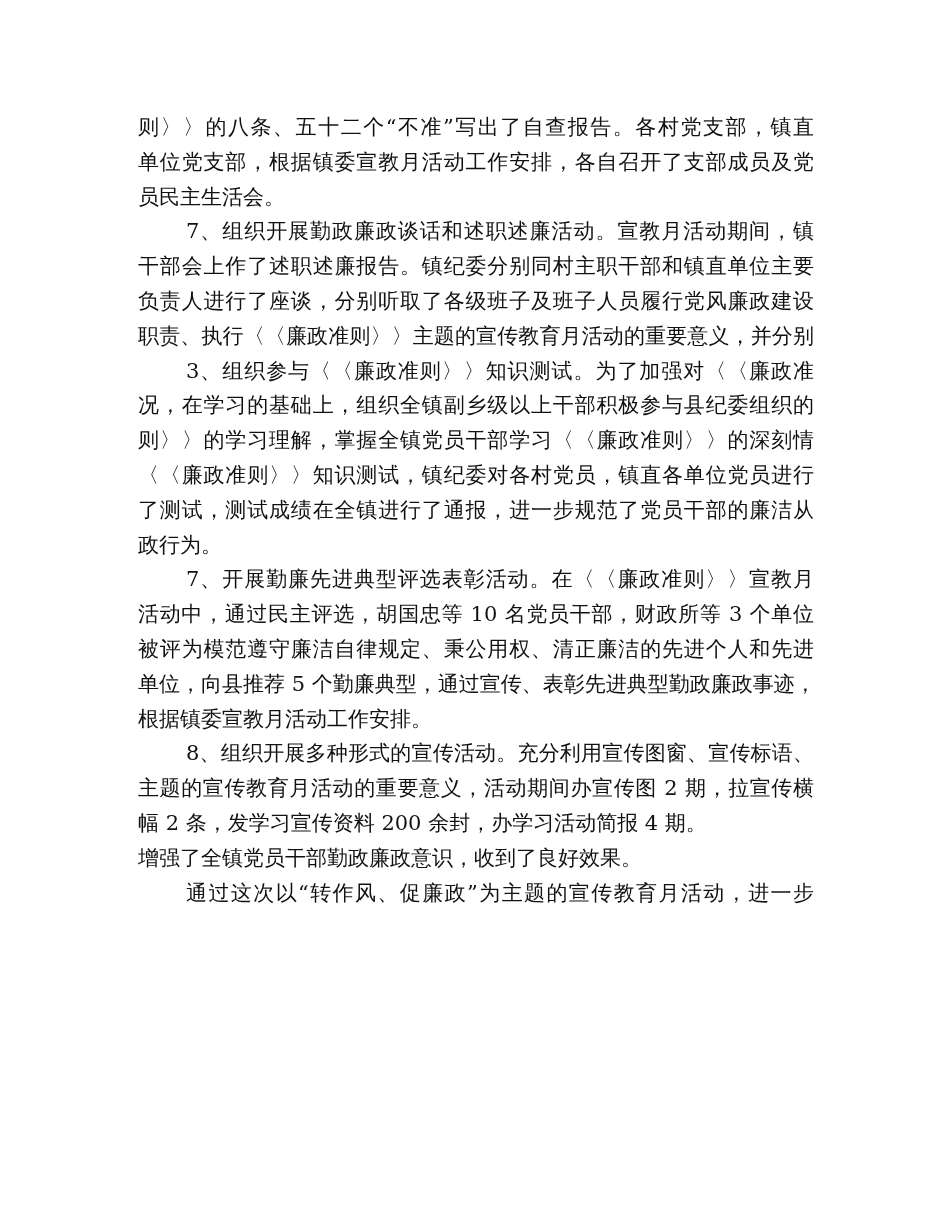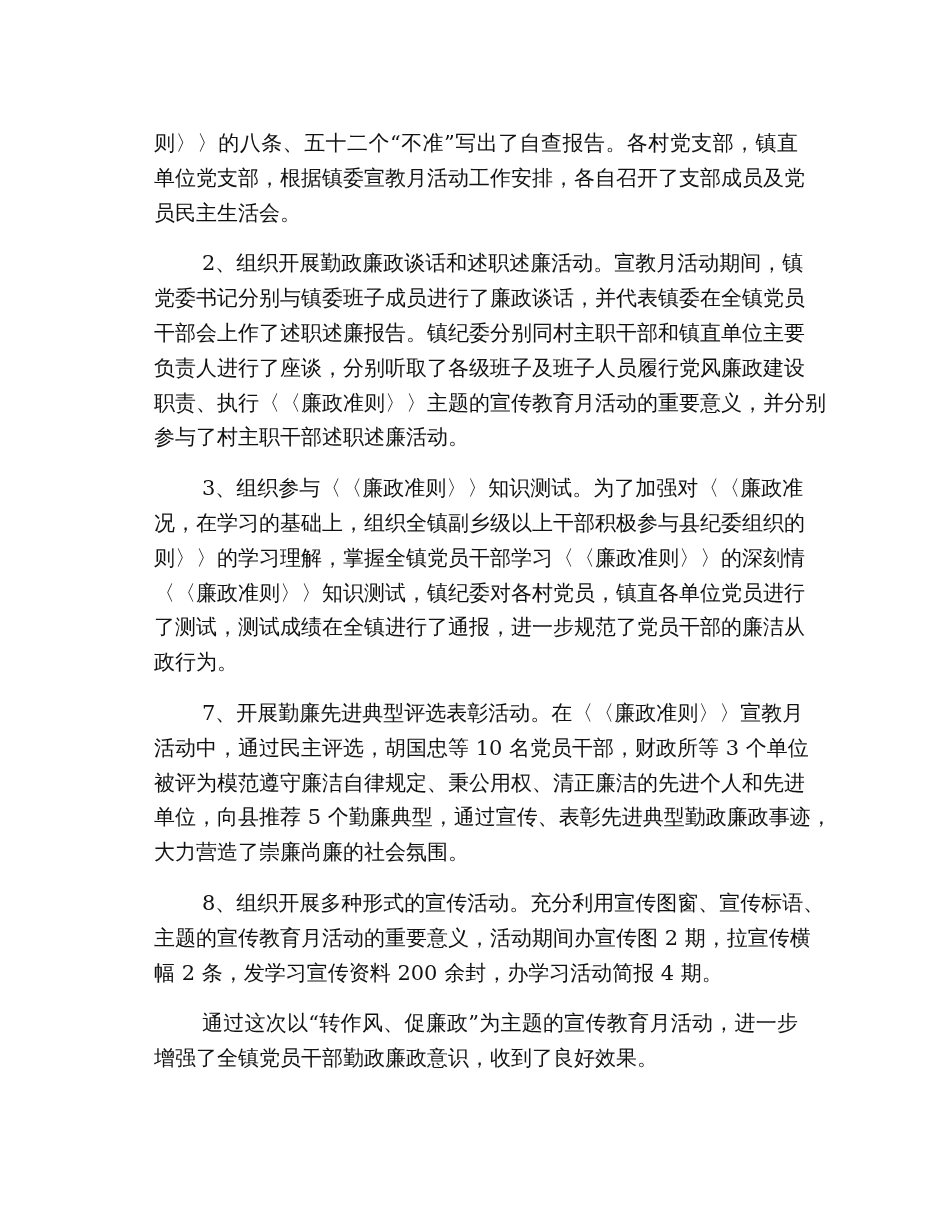--- a/index.html
+++ b/index.html
@@ -30,64 +30,62 @@
       text-align: justify;
       text-align-last: justify;
     }
     .line.last {
       text-align-last: left;
     }
     .line.indent {
       padding-left: 48px;
     }
     .para {
-      margin: 16px;
+      margin: 0;
     }
   </style>
 </head>
 <body>
 
 <div class="page">
 
   <div class="para">
     <span class="line">则〉〉的八条、五十二个“不准”写出了自查报告。各村党支部，镇直</span>
     <span class="line">单位党支部，根据镇委宣教月活动工作安排，各自召开了支部成员及党</span>
     <span class="line last">员民主生活会。</span>
   </div>
 
   <div class="para">
-    <span class="line indent">2、组织开展勤政廉政谈话和述职述廉活动。宣教月活动期间，镇</span>
-    <span class="line">党委书记分别与镇委班子成员进行了廉政谈话，并代表镇委在全镇党员</span>
+    <span class="line indent">7、组织开展勤政廉政谈话和述职述廉活动。宣教月活动期间，镇</span>
     <span class="line">干部会上作了述职述廉报告。镇纪委分别同村主职干部和镇直单位主要</span>
     <span class="line">负责人进行了座谈，分别听取了各级班子及班子人员履行党风廉政建设</span>
     <span class="line">职责、执行〈〈廉政准则〉〉主题的宣传教育月活动的重要意义，并分别</span>
-    <span class="line last">参与了村主职干部述职述廉活动。</span>
   </div>
 
   <div class="para">
     <span class="line indent">3、组织参与〈〈廉政准则〉〉知识测试。为了加强对〈〈廉政准</span>
     <span class="line">况，在学习的基础上，组织全镇副乡级以上干部积极参与县纪委组织的</span>
     <span class="line">则〉〉的学习理解，掌握全镇党员干部学习〈〈廉政准则〉〉的深刻情</span>
     <span class="line">〈〈廉政准则〉〉知识测试，镇纪委对各村党员，镇直各单位党员进行</span>
     <span class="line">了测试，测试成绩在全镇进行了通报，进一步规范了党员干部的廉洁从</span>
     <span class="line last">政行为。</span>
   </div>
 
   <div class="para">
     <span class="line indent">7、开展勤廉先进典型评选表彰活动。在〈〈廉政准则〉〉宣教月</span>
     <span class="line">活动中，通过民主评选，胡国忠等 10 名党员干部，财政所等 3 个单位</span>
     <span class="line">被评为模范遵守廉洁自律规定、秉公用权、清正廉洁的先进个人和先进</span>
     <span class="line">单位，向县推荐 5 个勤廉典型，通过宣传、表彰先进典型勤政廉政事迹，</span>
-    <span class="line last">大力营造了崇廉尚廉的社会氛围。</span>
+    <span class="line last">根据镇委宣教月活动工作安排。</span>
   </div>
 
   <div class="para">
     <span class="line indent">8、组织开展多种形式的宣传活动。充分利用宣传图窗、宣传标语、</span>
     <span class="line">主题的宣传教育月活动的重要意义，活动期间办宣传图 2 期，拉宣传横</span>
     <span class="line last">幅 2 条，发学习宣传资料 200 余封，办学习活动简报 4 期。</span>
   </div>
 
   <div class="para">
+    <span class="line last">增强了全镇党员干部勤政廉政意识，收到了良好效果。</span>
     <span class="line indent">通过这次以“转作风、促廉政”为主题的宣传教育月活动，进一步</span>
-    <span class="line last">增强了全镇党员干部勤政廉政意识，收到了良好效果。</span>
   </div>
 
 </div>
 
 </body></html>

